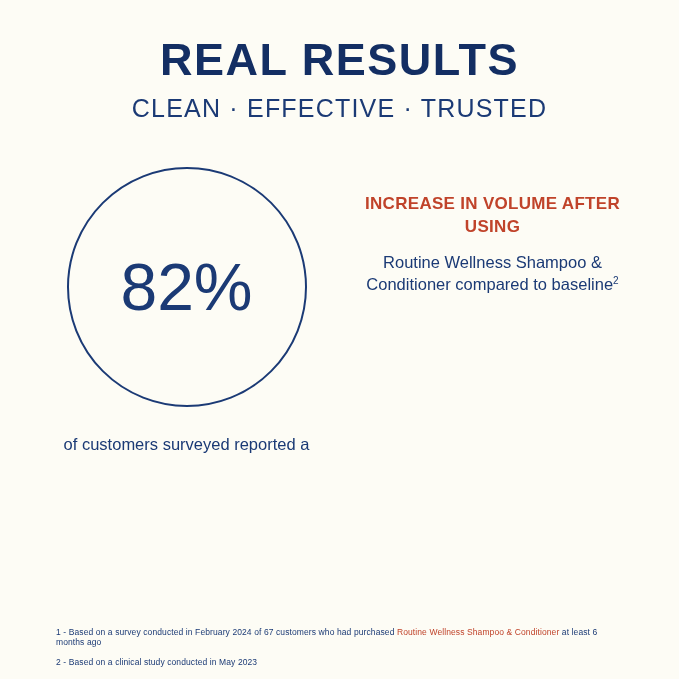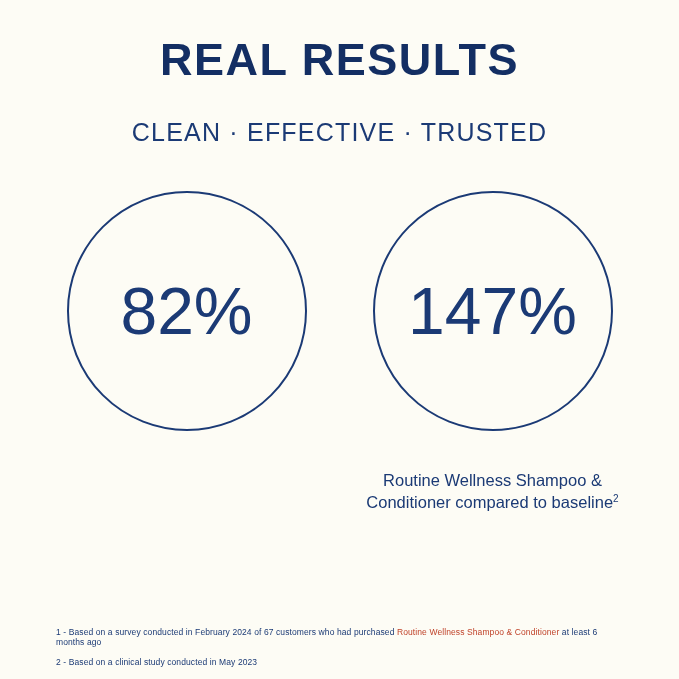--- a/index.html
+++ b/index.html
@@ -27,21 +27,21 @@
     letter-spacing: 1.5px;
     color: #132e63;
     margin-top: 34px;
   }
   .subhead {
     text-align: center;
     font-size: 25px;
     font-weight: normal;
     letter-spacing: 1.2px;
     color: #1b3a75;
-    margin-top: 32px;
+    margin-top: 8px;
   }
   .stats {
     display: flex;
     justify-content: center;
     align-items: flex-start;
     margin-top: 44px;
     gap: 36px;
   }
   .stat {
     width: 270px;
@@ -111,28 +111,27 @@
   <div class="headline">REAL RESULTS</div>
   <div class="subhead">CLEAN · EFFECTIVE · TRUSTED</div>
 
   <div class="stats">
 
     <div class="stat">
       <div class="circle">
         <span class="circle-value">82%</span>
       </div>
       <div class="caption">
+        <div class="cap-line">of customers surveyed reported a</div>
       </div>
     </div>
 
     <div class="stat">
-      <div class="circle">
-        <span class="circle-value">147%</span>
-      </div>
       <div class="caption">
+        <div class="cap-strong">INCREASE IN VOLUME AFTER USING</div>
         <div class="cap-line" style="margin-top:12px;">
           <span>Routine Wellness Shampoo &amp; Conditioner compared to baseline</span><span class="sup">2</span>
         </div>
       </div>
     </div>
 
   </div>
 
   <div class="footnotes">
     <div class="footnote">

